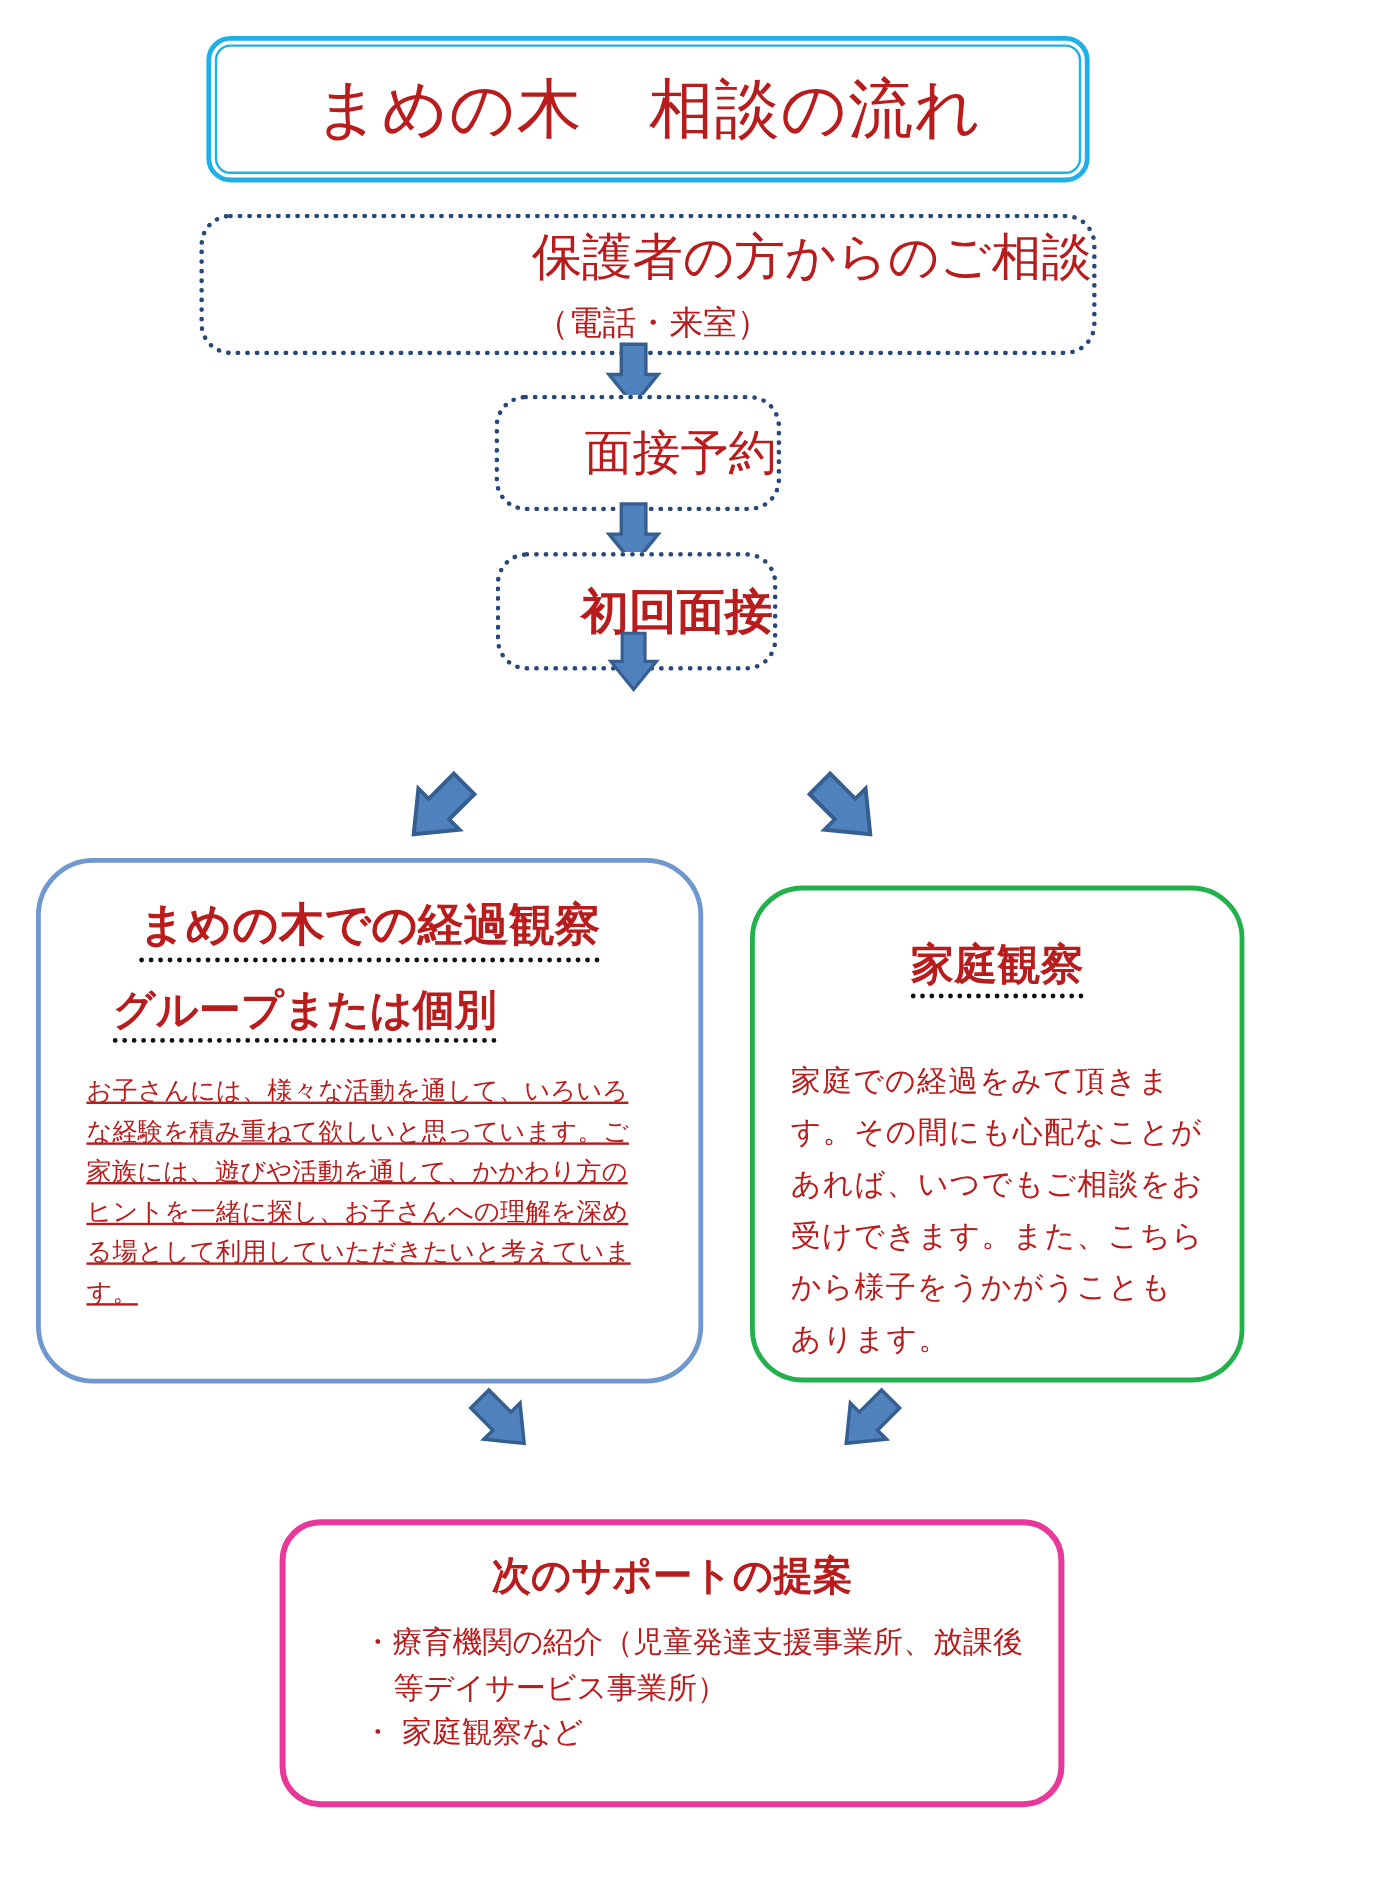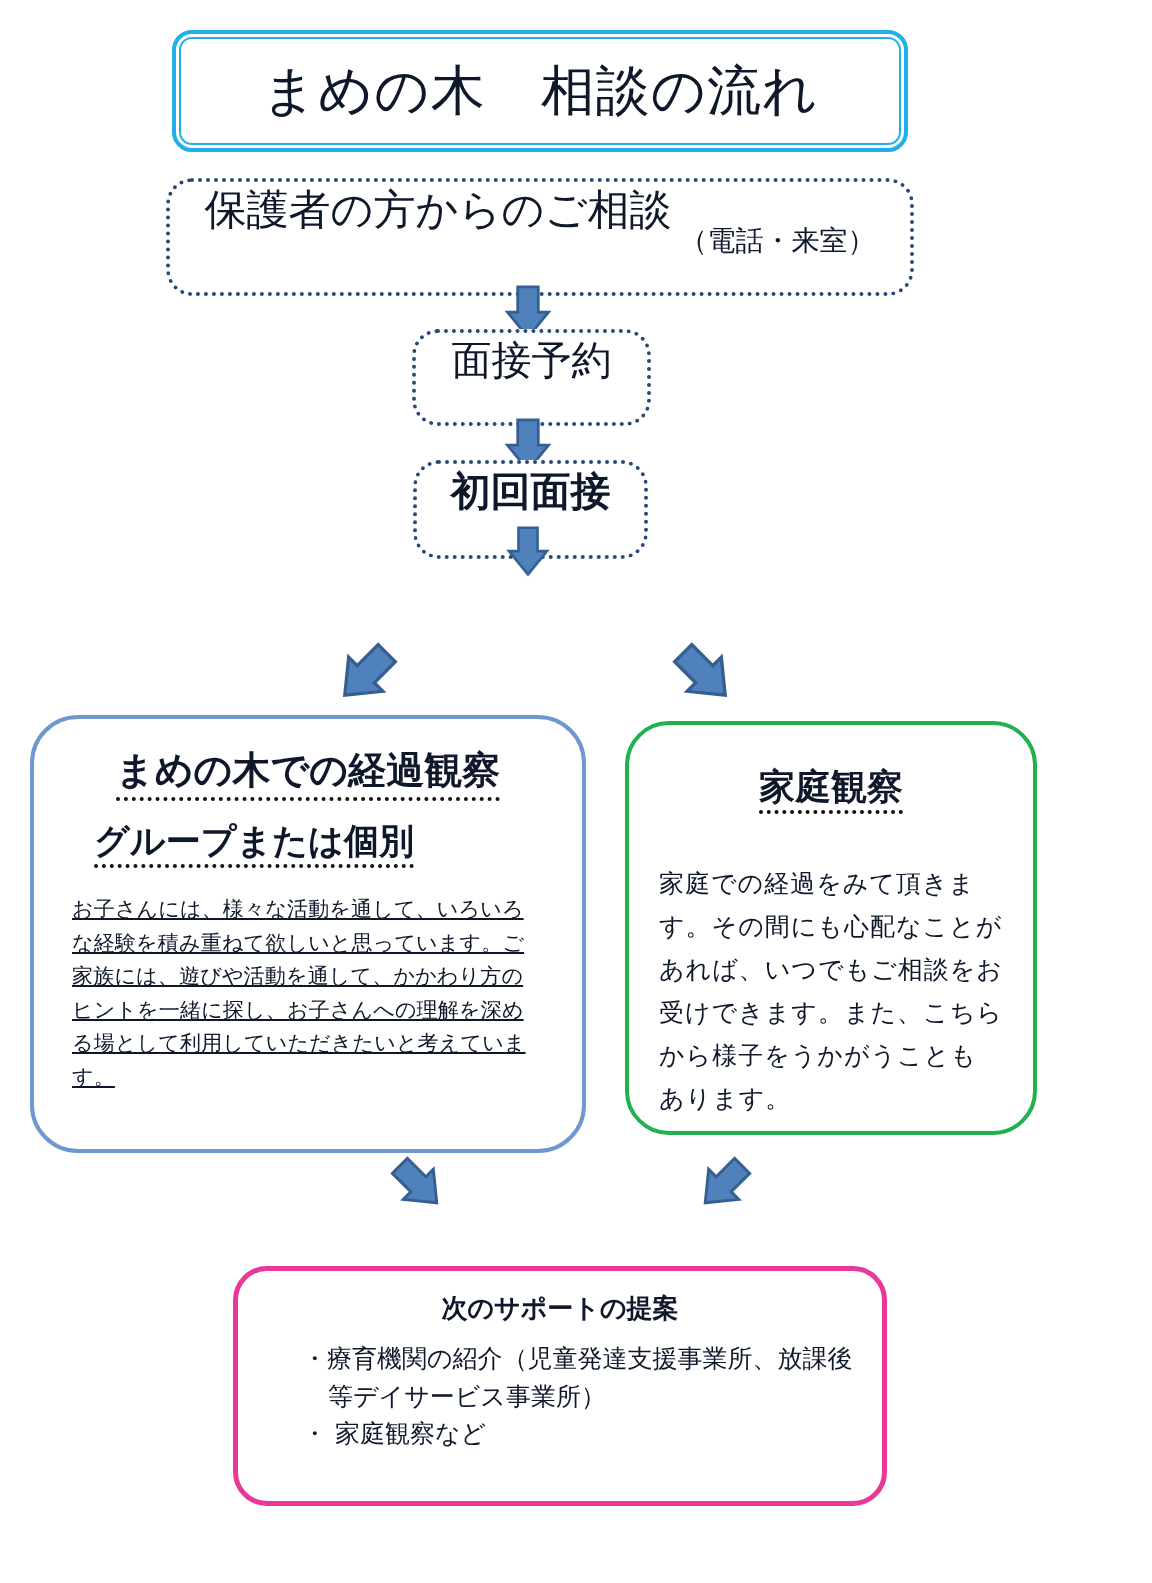--- a/index.html
+++ b/index.html
@@ -1,38 +1,38 @@
 <!DOCTYPE html>
 <html><head>
 <meta charset="utf-8">
 <style>
   html,body { margin:0; padding:0; background:#ffffff; }
   .canvas {
     position:relative; width:1152px; height:1583px; background:#ffffff;
-    font-family:"DejaVu Sans","Liberation Sans",sans-serif; color:#0f172a;
+    font-family:"DejaVu Sans","Liberation Sans",sans-serif; color:#b91c1c;
     overflow:hidden;
   }
 
   
   .title-outer {
     position:absolute; left:172px; top:30px; width:736px; height:122px;
     border:4px solid #1fb0e8; border-radius:20px; box-sizing:border-box;
     padding:3px; background:#fff;
   }
   .title-inner {
     width:100%; height:100%; border:2px solid #1fb0e8; border-radius:13px;
     box-sizing:border-box; display:flex; align-items:center; justify-content:center;
     font-size:54px; letter-spacing:1px; white-space:nowrap;
   }
 
   
   .dotted {
     position:absolute; border:4px dotted #27497a; border-radius:26px;
     box-sizing:border-box; background:#fff;
-    display:flex; align-items:flex-start; justify-content:center; white-space:nowrap;
+    display:flex; align-items:flex-end; justify-content:center; white-space:nowrap;flex-direction:column;
   }
   .step1 { left:166px; top:178px; width:748px; height:118px; font-size:42px; }
   .step1 .sub { font-size:28px; margin-left:8px; align-self:center; padding-top:8px; }
   .step2 { left:412px; top:329px; width:239px; height:97px;  font-size:40px; }
   .step3 { left:413px; top:460px; width:235px; height:99px;  font-size:40px;font-weight:bold; }
   .step4 { left:413px; top:580px; width:241px; height:105px; font-size:40px; }
 
   
   .arrow { position:absolute; line-height:0; }
   .a1 { left:500px; top:283px; }
@@ -43,38 +43,38 @@
   .bl { left:390px; top:1154px; transform:rotate(-45deg); }
   .br { left:694px; top:1154px; transform:rotate(45deg); }
 
   
   .bigbox { position:absolute; box-sizing:border-box; background:#fff; }
   .left-box {
     left:30px; top:715px; width:556px; height:438px;
     border:4px solid #6e98cf; border-radius:48px; padding:26px 38px 0 38px;
   }
   .right-box {
-    left:625px; top:721px; width:412px; height:414px;
+    left:625px; top:738px; width:412px; height:414px;
     border:4px solid #22b14c; border-radius:44px; padding:38px 30px 0 30px;
   }
   .pink-box {
     left:233px; top:1266px; width:654px; height:240px;
     border:5px solid #e8399a; border-radius:34px; padding:20px 28px 0 28px;
   }
 
   .du { border-bottom:4px dotted #111; padding-bottom:3px; }
 
   .lb-heading { text-align:center; font-size:38px; font-weight:bold;font-family:Liberation Mono, monospace; }
   .lb-sub     { margin-top:22px; margin-left:22px; font-size:35px; font-weight:bold; }
   .lb-body    { margin-top:28px; font-size:21px; line-height:1.6; letter-spacing:0.2px;text-decoration:underline; }
 
   .rb-heading { text-align:center; font-size:36px; font-weight:bold; }
   .rb-body    { margin-top:50px; font-size:25px; line-height:1.72; letter-spacing:1px; }
 
-  .pb-heading { text-align:center; font-size:26px; font-weight:bold; }
+  .pb-heading { text-align:center; font-size:33px; font-weight:bold; }
   .pb-bullets { margin-top:14px; font-size:25px; line-height:1.5;margin-left:36px; }
   .pb-bullets .bullet { padding-left:26px; text-indent:-26px; }
 </style>
 </head>
 <body>
 
 <div class="canvas">
 
   <div class="title-outer">
     <div class="title-inner">まめの木　相談の流れ</div>

